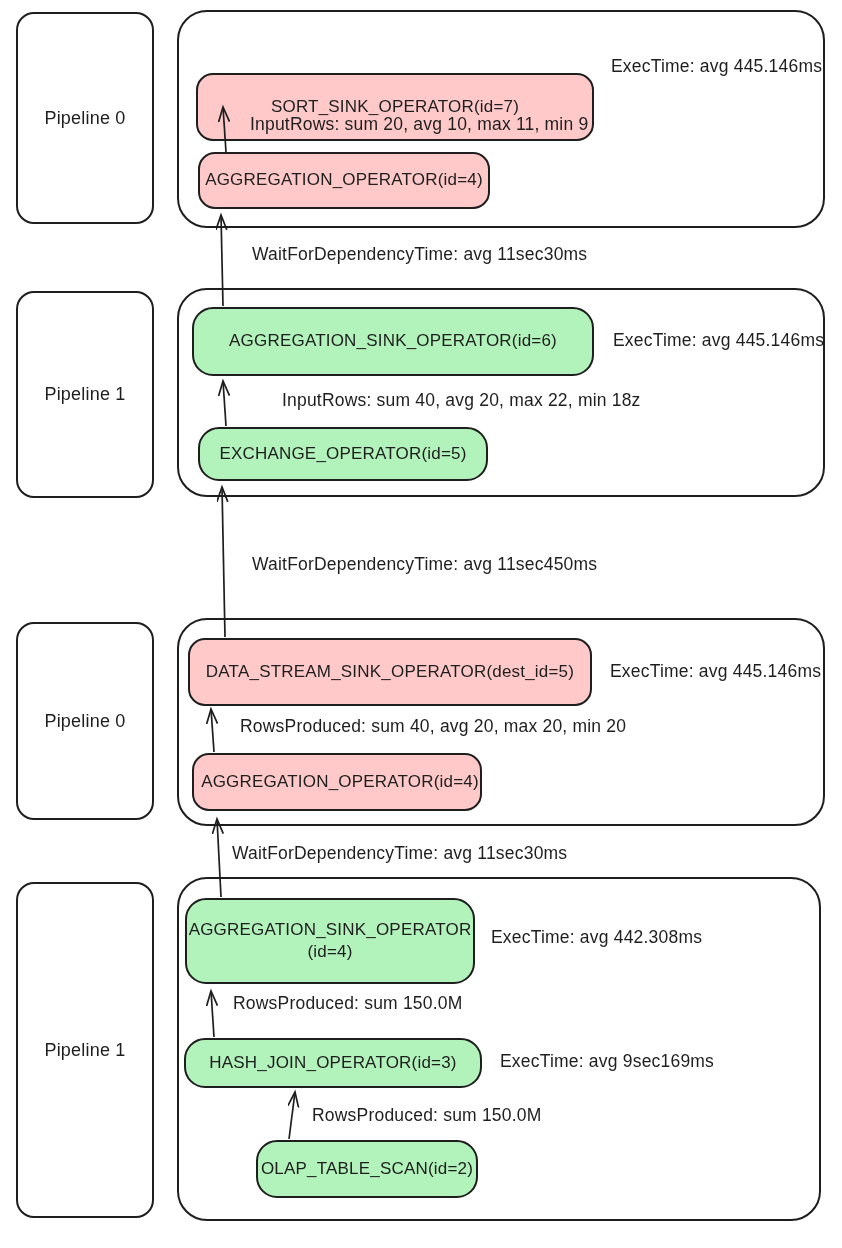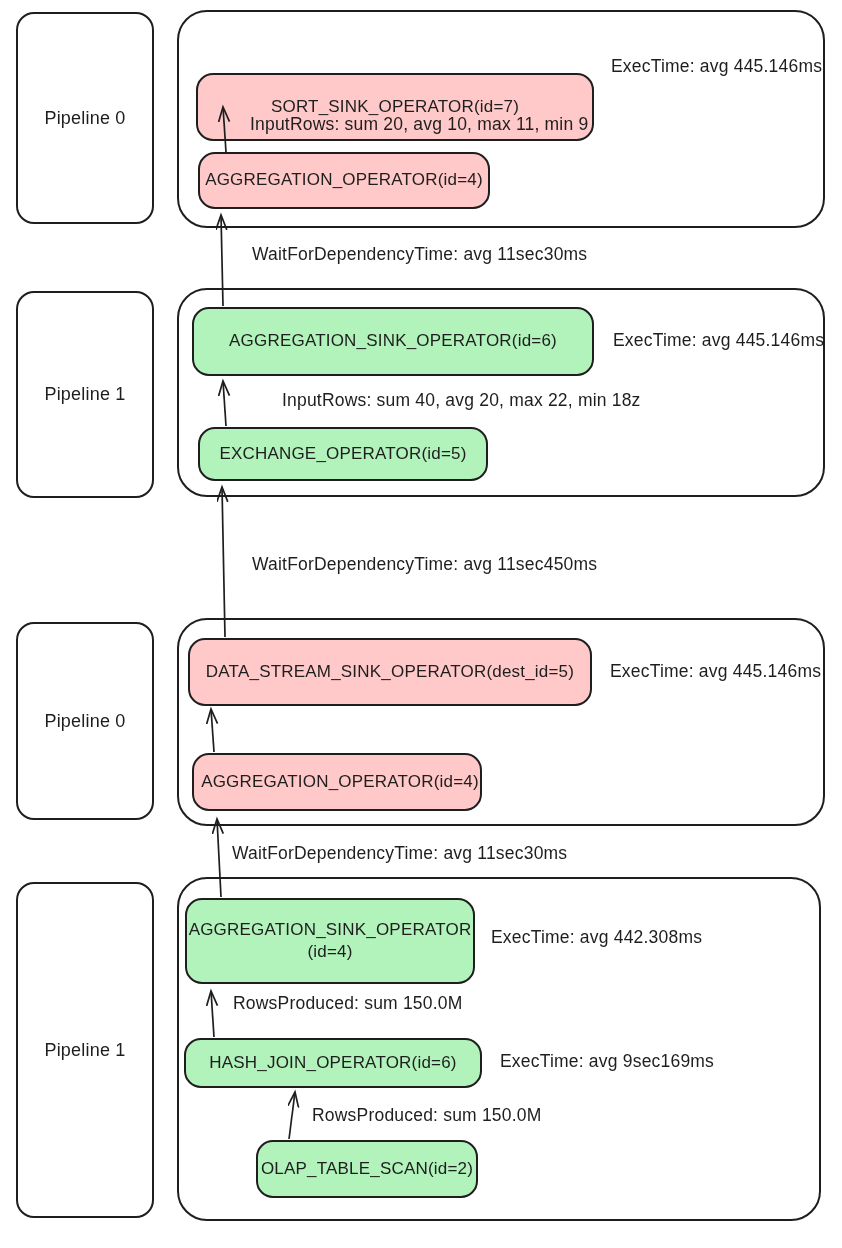--- a/index.html
+++ b/index.html
@@ -41,21 +41,21 @@
     flex-direction: column;
     align-items: center;
     justify-content: center;
     text-align: center;
     font-size: 17px;
     letter-spacing: 0.2px;
     line-height: 1.3;
     padding: 2px 6px;
   }
   .node.pink  { background: var(--pink, #ffc9c9); }
-  .node.green { background: var(--green, #b2f2bb); }
+  .node.green { background: var(--green, #b2f2bb); border-radius: 21px; }
   .metric, .edge-label, .wait-label {
     position: absolute;
     font-size: 17.5px;
     white-space: nowrap;
     letter-spacing: 0.2px;
   }
   svg.arrows {
     position: absolute;
     left: 0; top: 0;
     pointer-events: none;
@@ -108,34 +108,35 @@
   <div class="node green" style="left:198px; top:427px; width:290px; height:54px;">
     <span>EXCHANGE_OPERATOR(id=5)</span>
   </div>
 
   <div class="wait-label" style="left:252px; top:554px;">WaitForDependencyTime: avg 11sec450ms</div>
 
   <div class="node pink" style="left:188px; top:638px; width:404px; height:68px;">
     <span>DATA_STREAM_SINK_OPERATOR(dest_id=5)</span>
   </div>
   <div class="metric" style="left:610px; top:661px;">ExecTime: avg 445.146ms</div>
+  <div class="edge-label" style="left:240px; top:716px;">RowsProduced: sum 40, avg 20, max 20, min 20</div>
   <div class="node pink" style="left:192px; top:753px; width:290px; height:58px;padding-left:12px;">
     <span>AGGREGATION_OPERATOR(id=4)</span>
   </div>
 
   <div class="wait-label" style="left:232px; top:843px;">WaitForDependencyTime: avg 11sec30ms</div>
 
   <div class="node green" style="left:185px; top:898px; width:290px; height:86px;">
     <span>AGGREGATION_SINK_OPERATOR</span>
     <span>(id=4)</span>
   </div>
   <div class="metric" style="left:491px; top:927px;">ExecTime: avg 442.308ms</div>
   <div class="edge-label" style="left:233px; top:993px;">RowsProduced: sum 150.0M</div>
   <div class="node green" style="left:184px; top:1038px; width:298px; height:50px;">
-    <span>HASH_JOIN_OPERATOR(id=6)</span>
+    <span>HASH_JOIN_OPERATOR(id=3)</span>
   </div>
   <div class="metric" style="left:500px; top:1051px;">ExecTime: avg 9sec169ms</div>
   <div class="edge-label" style="left:312px; top:1105px;">RowsProduced: sum 150.0M</div>
   <div class="node green" style="left:256px; top:1140px; width:222px; height:58px;">
     <span>OLAP_TABLE_SCAN(id=2)</span>
   </div>
 
   <svg class="arrows" width="842" height="1248" viewBox="0 0 842 1248">
     <defs>
       <marker id="ah" markerWidth="20" markerHeight="16" refX="15" refY="5.5" orient="auto" markerUnits="userSpaceOnUse">

